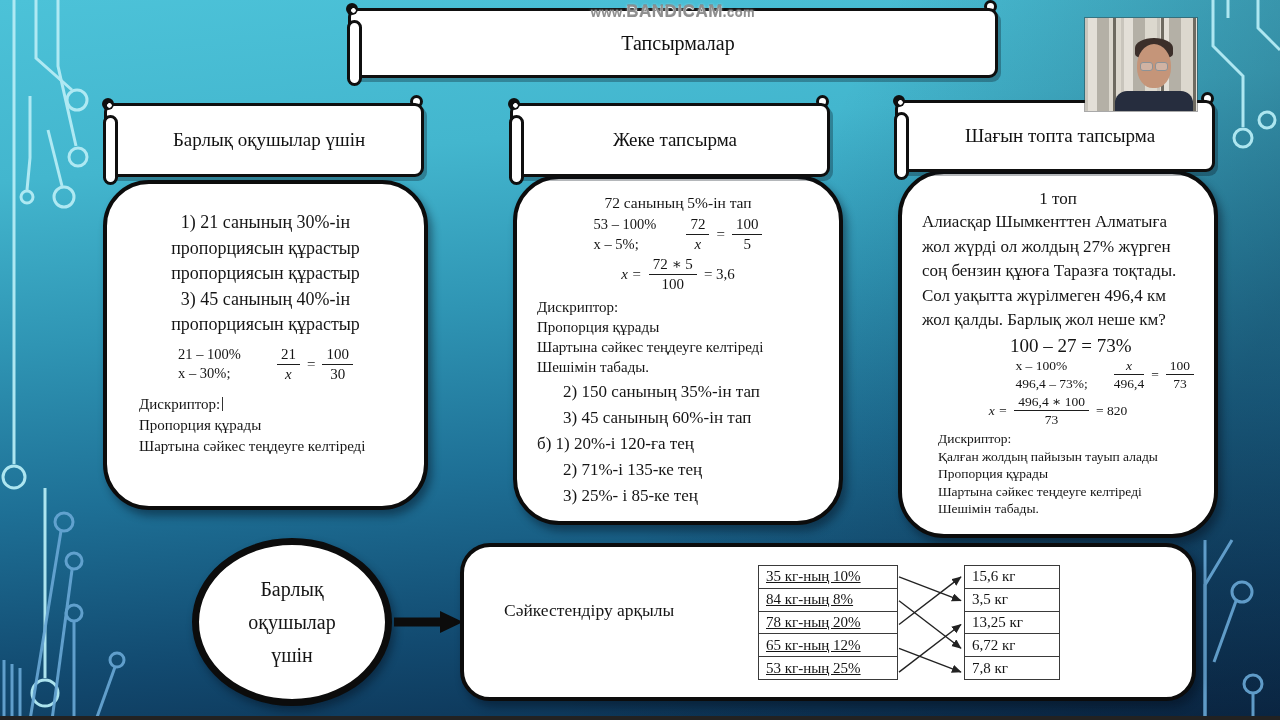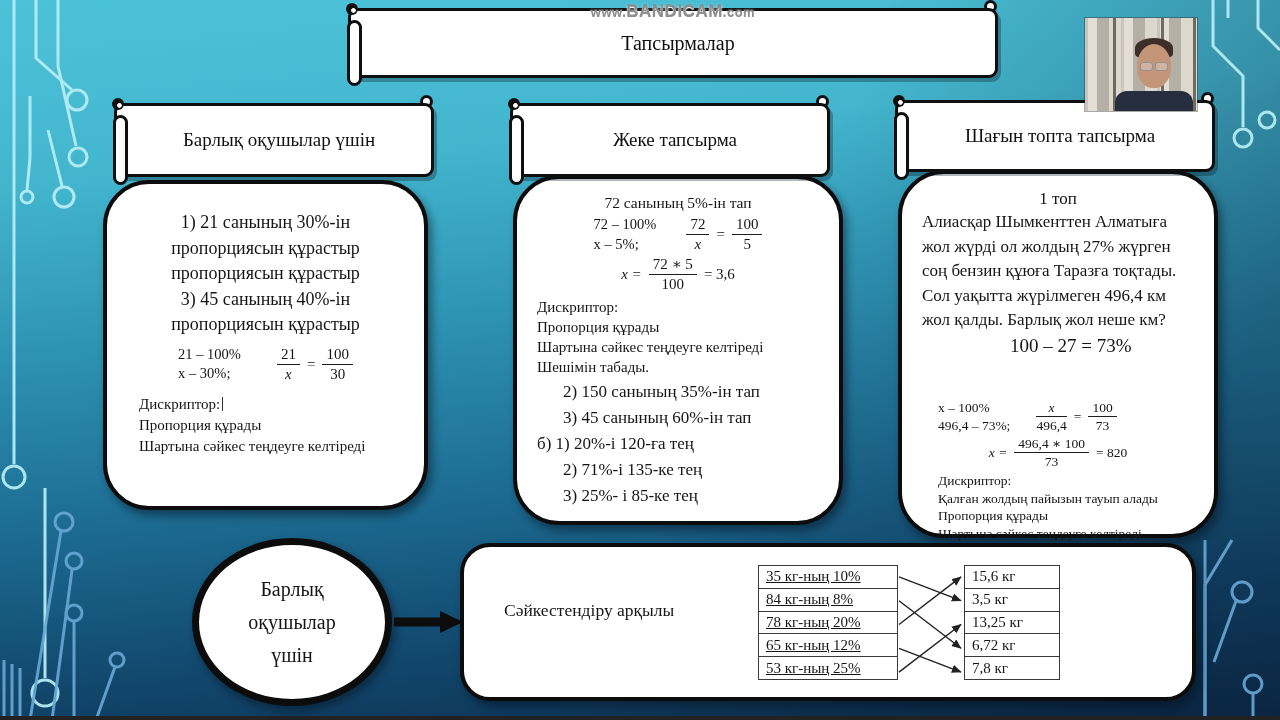--- a/index.html
+++ b/index.html
@@ -78,21 +78,21 @@
   #box2 .descr { font-size:15px; margin-top:4px; }
   #box2 .descr div { line-height:20px; }
   #box2 .mtasks { font-size:17px; line-height:26px; margin-top:2px; }
   #box2 .indent { padding-left:26px; }
 
   
   #box3 { left:898px; top:170px; width:320px; height:368px; padding:14px 20px 0; }
   #box3 .group { text-align:center; font-size:17px; line-height:22px; }
   #box3 .problem { font-size:17px; line-height:24.5px; text-align:left; }
   #box3 .calc { font-size:19px; margin:2px 0 0 88px; }
-  #box3 .prop-row { font-size:13.5px; gap:26px; justify-content:flex-start; margin-left:16px;margin-top:42px; }
+  #box3 .prop-row { font-size:13.5px; gap:26px; justify-content:flex-end; margin-left:16px; }
   #box3 .solution { text-align:center; font-size:13.5px; margin-top:1px; }
   #box3 .descr { font-size:13.5px; margin-top:3px; margin-left:16px; }
   #box3 .descr div { line-height:17.5px; }
 
   
   .ellipse {
     position:absolute; left:192px; top:538px; width:200px; height:168px; z-index:1;
     background:#fff; border:7px solid #0c0c0c; border-radius:50%;
     display:flex; flex-direction:column; align-items:center; justify-content:center;
     font-size:20px; line-height:33px; text-align:center;
@@ -189,21 +189,21 @@
   </div>
 
   <div class="scroll banner-title" style="left:348px;top:8px;width:650px;height:70px;">
     <span class="curl-tr"></span>
     <div class="scroll-main"></div>
     <div class="scroll-roll"></div>
     <span class="curl-dot"></span>
     <div class="scroll-text">Тапсырмалар</div>
   </div>
 
-  <div class="scroll banner-col" style="left:114px;top:103px;width:320px;height:74px;border-radius:29px;">
+  <div class="scroll banner-col" style="left:104px;top:103px;width:320px;height:74px;border-radius:29px;">
     <span class="curl-tr"></span>
     <div class="scroll-main"></div>
     <div class="scroll-roll"></div>
     <span class="curl-dot"></span>
     <div class="scroll-text">Барлық оқушылар үшін</div>
   </div>
 
   <div class="scroll banner-col" style="left:510px;top:103px;width:320px;height:74px;">
     <span class="curl-tr"></span>
     <div class="scroll-main"></div>
@@ -249,21 +249,21 @@
       <div><span>Дискриптор:</span><span class="caret"></span></div>
       <div>Пропорция құрады</div>
       <div>Шартына сәйкес теңдеуге келтіреді</div>
     </div>
   </div>
 
   <div class="bigbox" id="box2">
     <div class="task-title">72 санының 5%-ін тап</div>
     <div class="prop-row">
       <div class="prop-pair">
-        <div>72 – 100%</div>
+        <div>53 – 100%</div>
         <div>x – 5%;</div>
       </div>
       <div class="eq" style="font-size:15px;">
         <span class="frac">
             <span class="fnum">72</span>
             <span class="fden it">x</span>
           </span>
         <span>=</span>
         <span class="frac">
             <span class="fnum">100</span>

